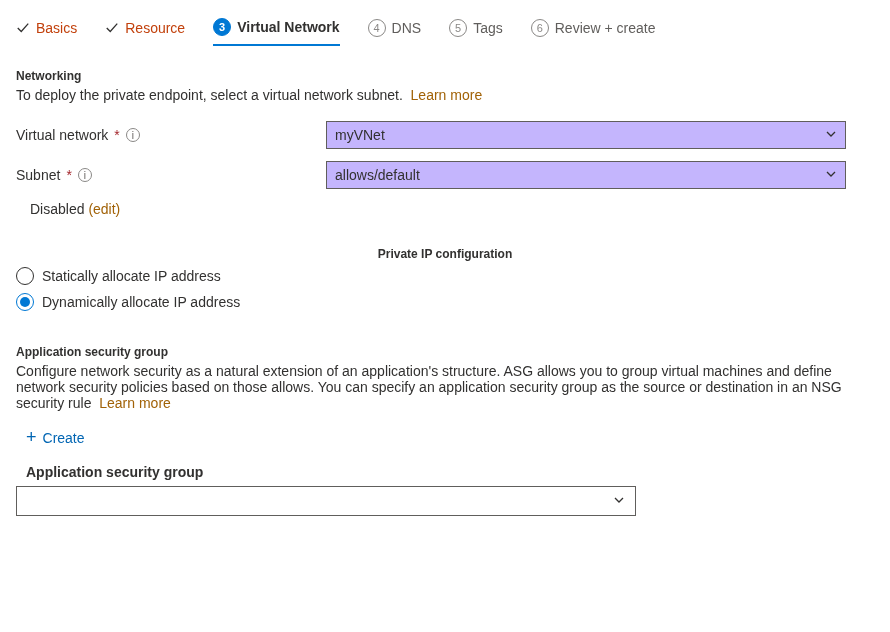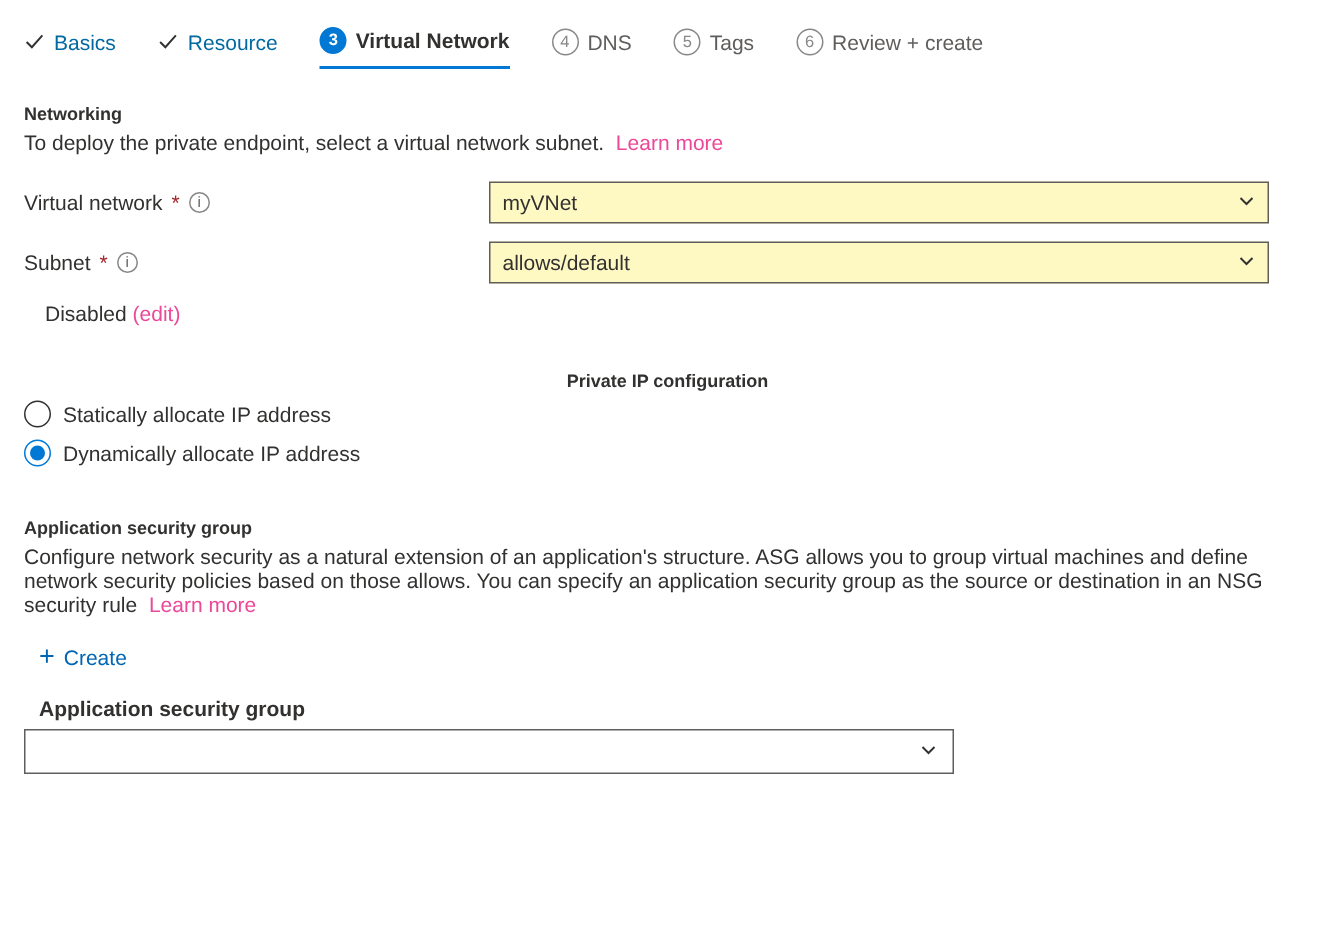--- a/index.html
+++ b/index.html
@@ -33,42 +33,42 @@
     display: inline-flex; align-items: center; justify-content: center;
   }
   .step-tab .circle-num {
     width: 18px; height: 18px;
     border: 1px solid #8a8886;
     border-radius: 50%;
     color: #8a8886;
     font-size: 11px;
     display: inline-flex; align-items: center; justify-content: center;
   }
-  .step-tab.completed { color: #0369a1; }
+  .step-tab.completed { color: #c2410c; }
   .step-tab.current {
     color: #323130;
     font-weight: 600;
     border-bottom: 2px solid #0078d4;
   }
   .step-tab.current .circle-num {
     background: #0078d4;
     border-color: #0078d4;
     color: #fff;
   }
   .section-heading {
     font-weight: 700;
     font-size: 12px;
     margin: 22px 0 4px 0;
   }
   .section-desc {
     font-size: 14px;
     color: #323130;
     margin: 4px 0 18px 0;
   }
-  .link { color: #ec4899; cursor: pointer; }
+  .link { color: #a16207; cursor: pointer; }
   .form-row {
     display: flex;
     align-items: center;
     margin-bottom: 12px;
   }
   .form-label {
     width: 310px;
     display: flex;
     align-items: center;
     gap: 6px;
@@ -82,21 +82,21 @@
     display: inline-flex; align-items: center; justify-content: center;
     font-size: 10px;
     color: #605e5c;
     cursor: pointer;
   }
   .select-box {
     flex: 0 0 520px;
     max-width: 520px;
     height: 28px;
     border: 1px solid #605e5c;
-    background: #fef9c3;
+    background: #c4b5fd;
     display: flex;
     align-items: center;
     justify-content: space-between;
     padding: 0 8px;
     cursor: pointer;
     font-size: 14px;
   }
   .plain-value { padding-left: 14px; text-align: center; }
   .radio-group { margin-top: 6px; }
   .radio-row {

